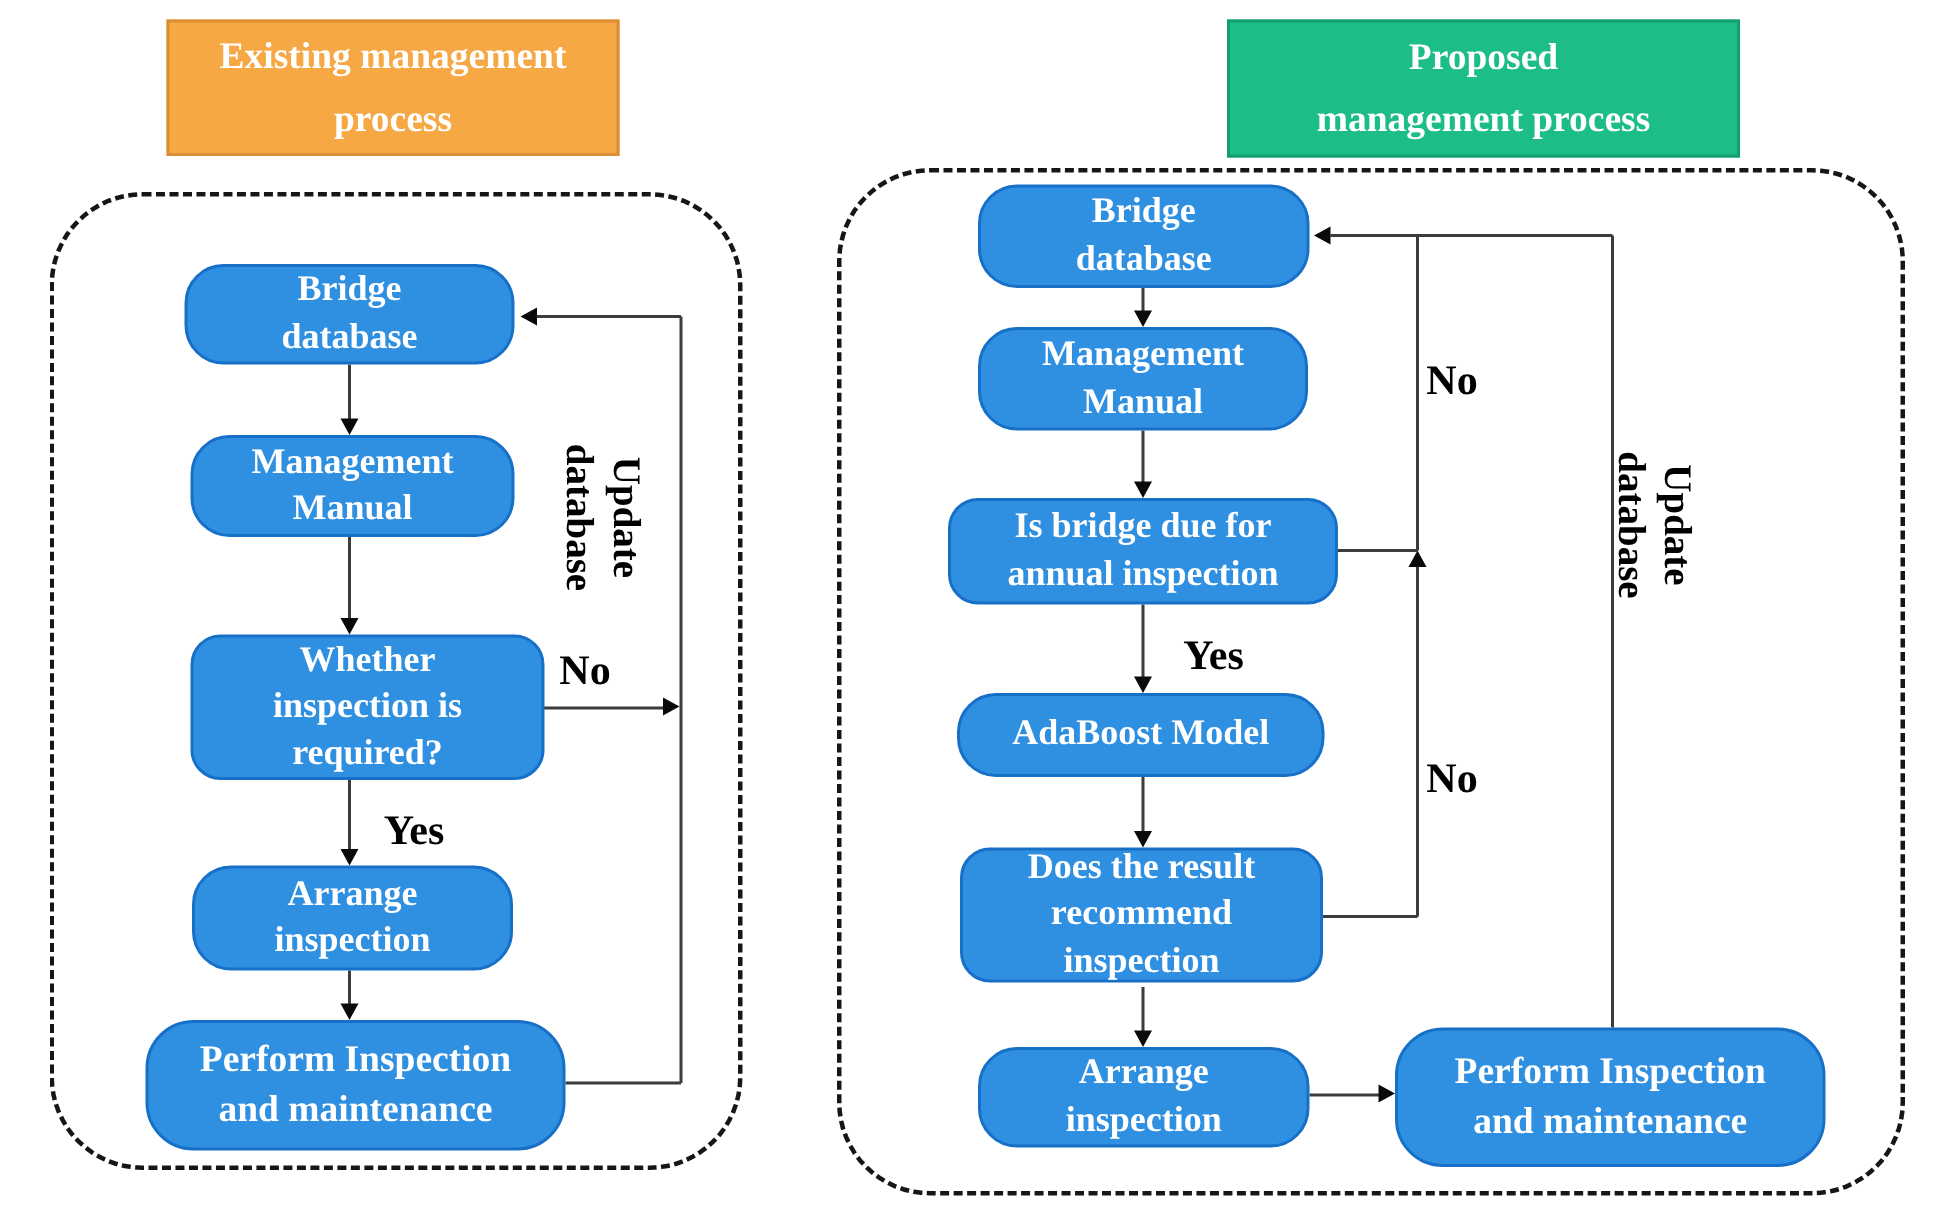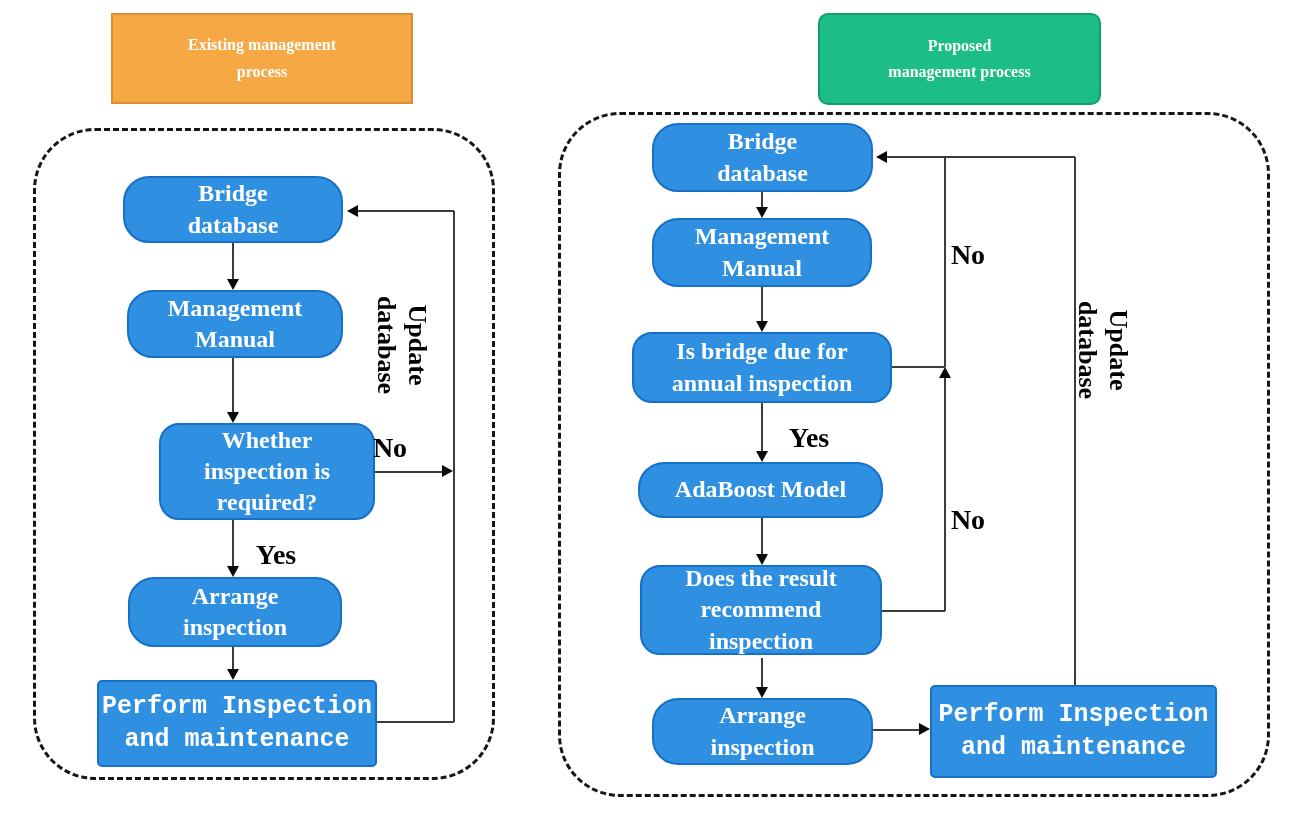--- a/index.html
+++ b/index.html
@@ -7,33 +7,33 @@
   .canvas{
     position:relative;width:1292px;height:814px;background:#ffffff;
     font-family:"Liberation Serif","DejaVu Serif",serif;overflow:hidden;
   }
   .abs{position:absolute;}
   .panel{
     border:3px dashed #161616;border-radius:62px;background:transparent;
   }
   .hdr{
     display:flex;align-items:center;justify-content:center;text-align:center;
-    color:#ffffff;font-weight:bold;font-size:16px;line-height:1.65;
+    color:#ffffff;font-weight:bold;font-size:25px;line-height:1.65;
     white-space:pre-line;border:2px solid;z-index:3;
   }
   .hdr-orange{background:#F6A845;border-color:#DB8E33;}
   .hdr-green{background:#1CBE85;border-color:#129E6D;}
   .node{
     display:flex;align-items:center;justify-content:center;text-align:center;
     color:#ffffff;font-weight:bold;font-size:24px;line-height:1.3;
     white-space:pre-line;background:#2F8FE0;border:2px solid #1770C8;
     border-radius:26px;z-index:2;
   }
   .r20{border-radius:20px;}
-  .r24{border-radius:5px;font-family:Liberation Mono, monospace;}
+  .r24{border-radius:32px;}
   .hline{background:#3c3c3c;height:1.5px;z-index:1;}
   .vline{background:#3c3c3c;width:1.5px;z-index:1;}
   .lbl{
     font-weight:bold;font-size:28px;color:#000;line-height:1.15;
     white-space:pre-line;text-align:center;transform:translate(-50%,-50%);z-index:2;
   }
   .lbl-rot{
     font-weight:bold;font-size:26px;color:#000;line-height:1.2;
     white-space:pre-line;text-align:center;
     transform:translate(-50%,-50%) rotate(90deg);z-index:2;
@@ -51,21 +51,21 @@
 
   <div class="abs panel" style="left:33px;top:128px;width:462px;height:652px;"></div>
 
   <div class="abs hdr hdr-orange" style="left:111px;top:13px;width:302px;height:91px;">Existing management
 process</div>
 
   <div class="abs node" style="left:123px;top:176px;width:220px;height:67px;">Bridge
 database</div>
   <div class="abs node" style="left:127px;top:290px;width:216px;height:68px;">Management
 Manual</div>
-  <div class="abs node r20" style="left:127px;top:423px;width:216px;height:97px;margin-left:32px;">Whether
+  <div class="abs node r20" style="left:127px;top:423px;width:236px;height:97px;">Whether
 inspection is
 required?</div>
   <div class="abs node" style="left:128px;top:577px;width:214px;height:70px;">Arrange
 inspection</div>
   <div class="abs node r24" style="left:97px;top:680px;width:280px;height:87px;font-size:25px;">Perform Inspection
 and maintenance</div>
 
   <div class="abs vline" style="left:232px;top:243px;height:37px;"></div>
   <div class="abs arr arr-down" style="left:227px;top:279px;"></div>
 
@@ -86,21 +86,21 @@
   <div class="abs hline" style="left:358px;top:210px;width:96px;"></div>
   <div class="abs arr arr-left" style="left:347px;top:205px;"></div>
 
   <div class="abs lbl" style="left:276px;top:555px;">Yes</div>
   <div class="abs lbl" style="left:390px;top:448px;">No</div>
   <div class="abs lbl-rot" style="left:402px;top:345px;">Update
 database</div>
 
   <div class="abs panel" style="left:558px;top:112px;width:712px;height:685px;"></div>
 
-  <div class="abs hdr hdr-green" style="left:818px;top:13px;width:283px;height:92px;border-radius:10px;">Proposed
+  <div class="abs hdr hdr-green" style="left:818px;top:13px;width:342px;height:92px;">Proposed
 management process</div>
 
   <div class="abs node" style="left:652px;top:123px;width:221px;height:69px;">Bridge
 database</div>
   <div class="abs node" style="left:652px;top:218px;width:220px;height:69px;">Management
 Manual</div>
   <div class="abs node" style="left:638px;top:462px;width:245px;height:56px;">AdaBoost Model</div>
   <div class="abs node r20" style="left:632px;top:332px;width:260px;height:71px;">Is bridge due for
 annual inspection</div>
   <div class="abs node r20" style="left:640px;top:565px;width:242px;height:90px;">Does the result

